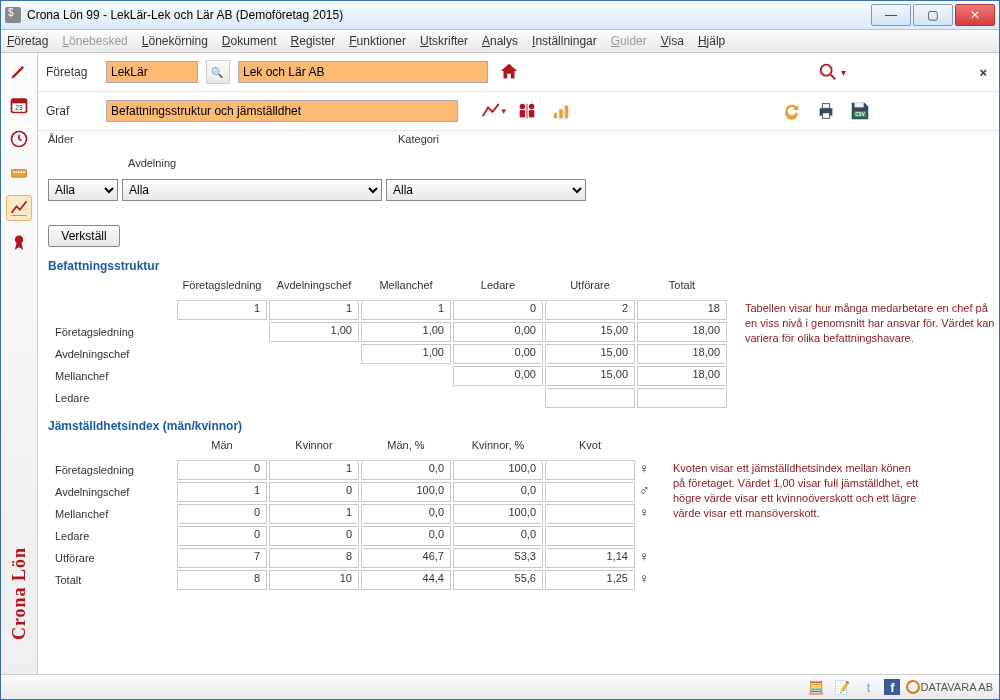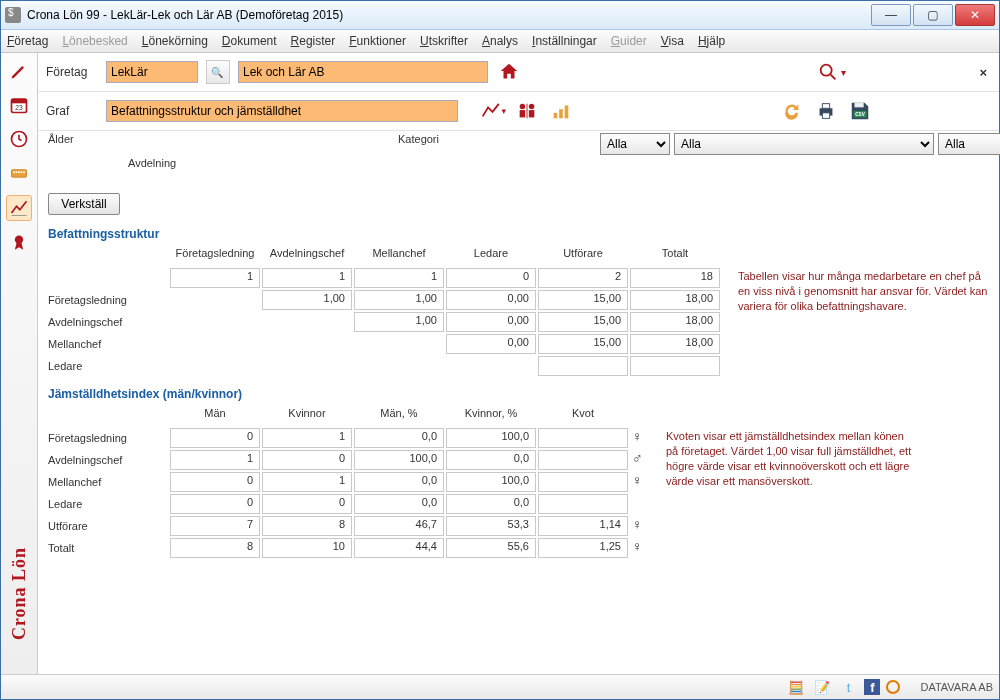--- a/index.html
+++ b/index.html
@@ -24,41 +24,41 @@
 .main{flex:1;display:flex;flex-direction:column;min-width:0;background:#fff;}
 .toolbar{display:flex;align-items:center;padding:6px 8px;gap:8px;border-bottom:1px solid #e2e2e2;}
 .toolbar .lbl{width:52px;}
 .tbx{height:22px;border:1px solid #aab;background:#fdba74;padding:1px 4px;box-sizing:border-box;font-size:12px;}
 .tbx.search{width:92px;}
 .tbx.long{width:250px;flex:0 0 auto;}
 .tbtn{width:22px;height:22px;border:1px solid #ccc;background:linear-gradient(#fcfcfc,#e8e8e8);display:flex;align-items:center;justify-content:center;font-size:14px;color:#b0171f;cursor:pointer;}
 .tbtn.noborder{border:none;background:none;width:26px;height:26px;font-size:18px;}
 .spacer{flex:1;}
 .closex{margin-left:auto;margin-right:4px;font-size:13px;font-weight:bold;cursor:pointer;}
-.filters{display:flex;flex-direction:row;gap:2px;padding:2px 10px;}
+.filters{display:flex;flex-direction:column;gap:10px;padding:2px 10px;}
 .filters .row1{display:flex;gap:10px;}
 .filters .hdr{font-size:11px;}
 .filters .row2{display:flex;gap:4px;}
 select.drop{height:22px;border:1px solid #888;background:linear-gradient(#fefefe,#e7e7e7);font-size:12px;padding:0 2px;}
 select.drop.small{width:70px;}
 select.drop.mid{width:260px;}
 select.drop.cat{width:200px;}
 .btn{height:22px;padding:0 12px;border:1px solid #888;background:linear-gradient(#fdfdfd,#e4e4e4);border-radius:2px;cursor:pointer;margin:22px 10px 2px 10px;width:72px;font-size:12px;}
 .section-title{color:#1a5ea3;font-size:12px;margin:10px 0 4px 10px;font-weight:bold;}
-.tbl{margin-left:10px;}
+.tbl{margin-left:17px;}
 .gridrow{display:flex;align-items:center;height:22px;}
 .gridrow .rowlbl{width:116px;font-size:11px;text-align:left;padding-right:6px;}
 .cell{width:90px;height:20px;border:1px solid #c9c9c9;margin-right:2px;background:#fff;text-align:right;padding:1px 6px 0 0;box-sizing:border-box;font-size:11px;}
 .cell.hdr{border:none;background:none;text-align:center;font-size:11px;padding-right:0;}
 .cell.sym{width:18px;border:none;background:none;text-align:left;padding:0 0 0 2px;font-size:14px;color:#333;}
 .sidetext{color:#8a1a1a;font-size:11px;max-width:250px;line-height:1.35;}
 .two-col{display:flex;align-items:flex-start;gap:16px;}
 .statusbar{height:24px;border-top:1px solid #ccc;background:linear-gradient(#fcfcfc,#e9e9e9);display:flex;align-items:center;justify-content:flex-end;padding:0 6px;gap:6px;}
 .sb-icon{width:20px;height:20px;border:0;display:flex;align-items:center;justify-content:center;font-size:13px;color:#4a6fa5;cursor:pointer;}
-.brand{font-size:11px;color:#555;display:flex;align-items:center;gap:20px;}
+.brand{font-size:11px;color:#555;display:flex;align-items:center;gap:0;}
 .brand .dot{width:14px;height:14px;border-radius:50%;border:2px solid #e07b00;box-sizing:border-box;}
 svg{display:block;}
 </style>
 </head>
 <body>
 
 <div class="window">
 
   <div class="titlebar">
     <div class="icon"></div>

